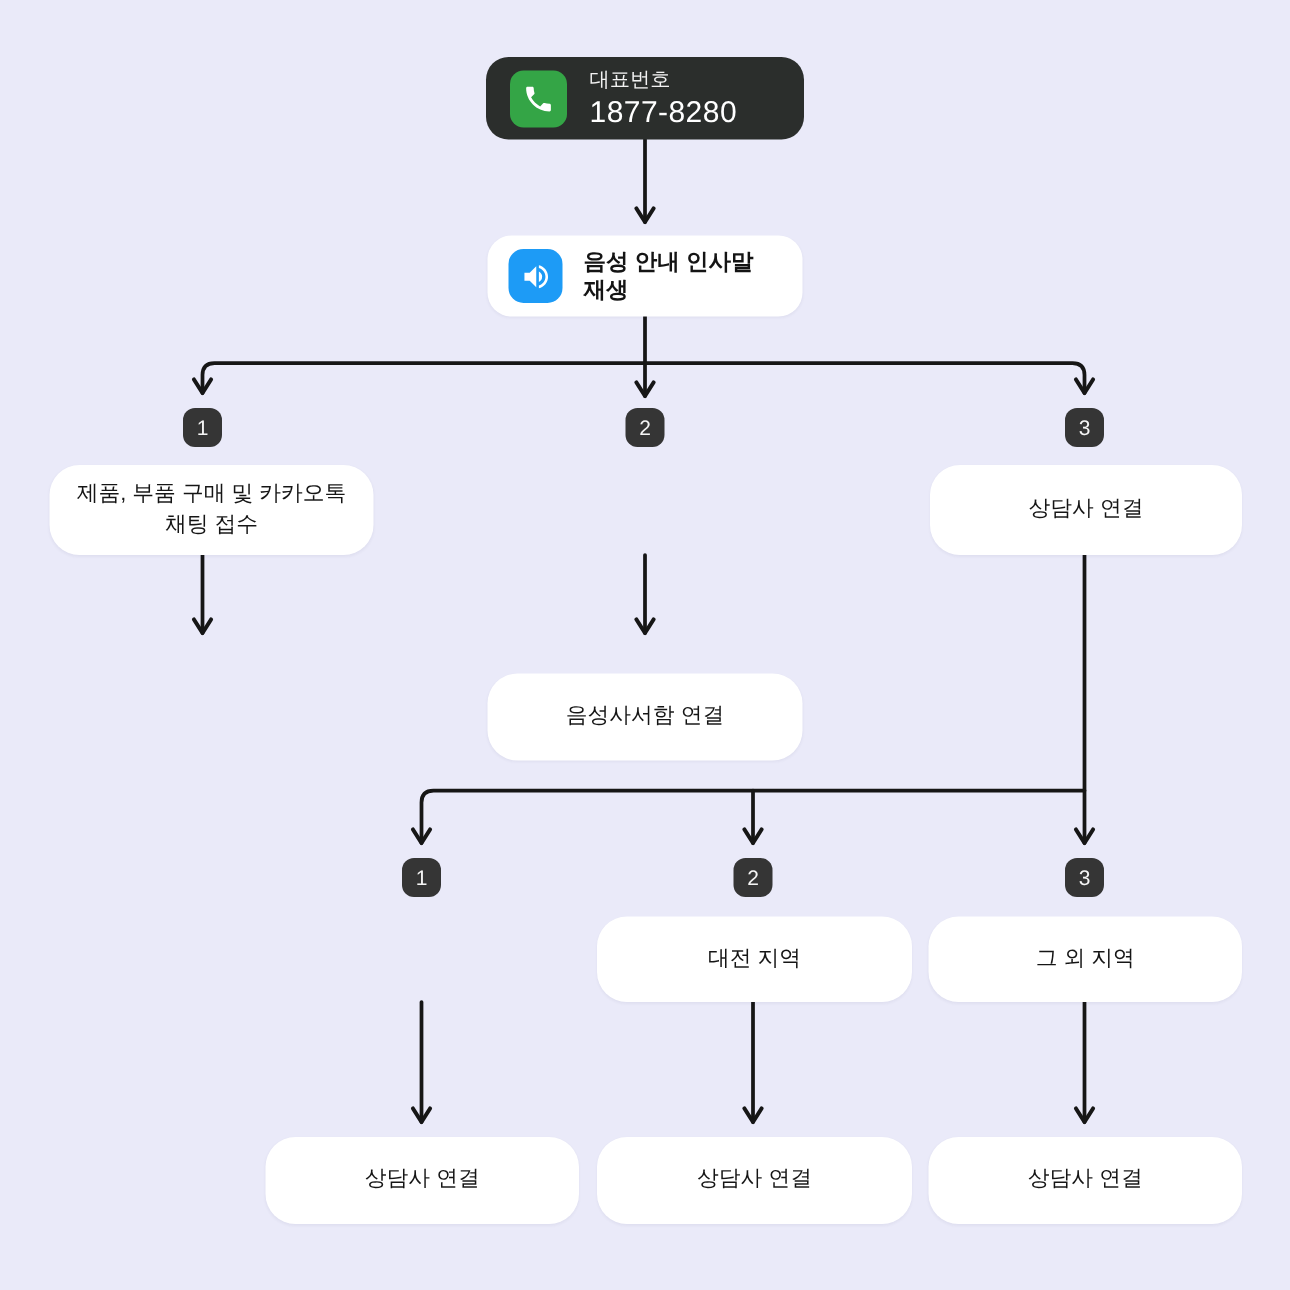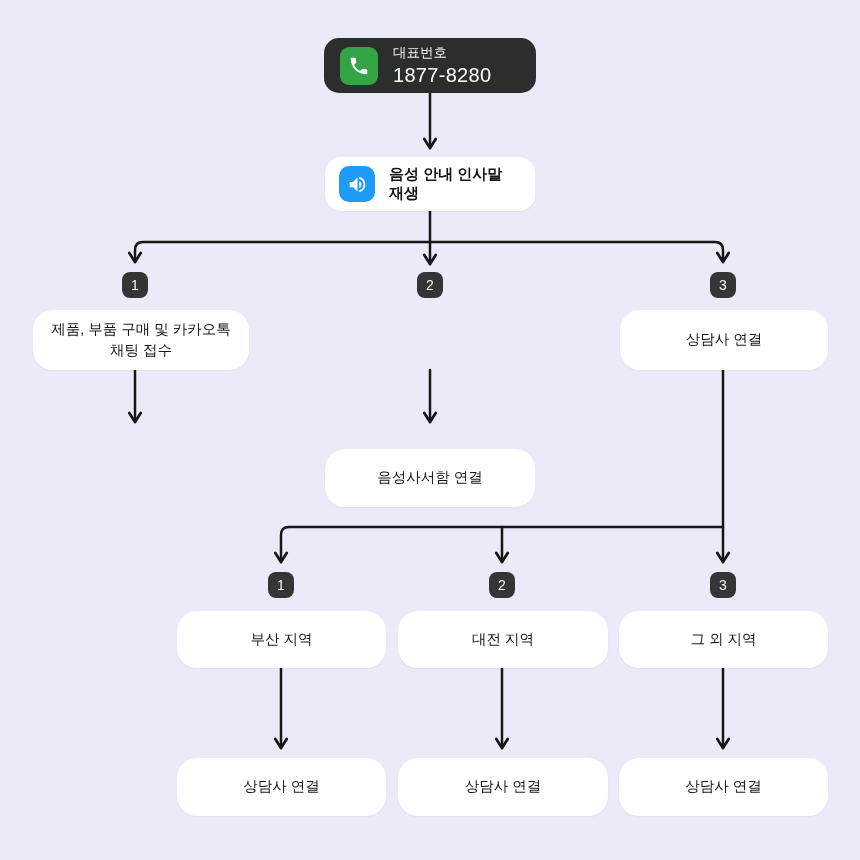--- a/index.html
+++ b/index.html
@@ -106,21 +106,20 @@
 
   <div class="node card" style="left:33px;top:310px;width:216px;height:60px;">제품, 부품 구매 및 카카오톡 채팅 접수</div>
   <div class="node card" style="left:620px;top:310px;width:208px;height:60px;">상담사 연결</div>
 
   <div class="node card" style="left:325px;top:433px;width:210px;height:58px;margin-top:16px;">음성사서함 연결</div>
 
   <div class="badge" style="left:268px;top:572px;">1</div>
   <div class="badge" style="left:489px;top:572px;">2</div>
   <div class="badge" style="left:710px;top:572px;">3</div>
 
-  <div class="node card" style="left:177px;top:611px;width:209px;height:57px;">부산 지역</div>
   <div class="node card" style="left:619px;top:611px;width:209px;height:57px;">그 외 지역</div>
   <div class="node card" style="left:398px;top:611px;width:210px;height:57px;">대전 지역</div>
 
   <div class="node card" style="left:177px;top:758px;width:209px;height:58px;">상담사 연결</div>
   <div class="node card" style="left:398px;top:758px;width:210px;height:58px;">상담사 연결</div>
   <div class="node card" style="left:619px;top:758px;width:209px;height:58px;">상담사 연결</div>
 
 </div>
 
 </body></html>

